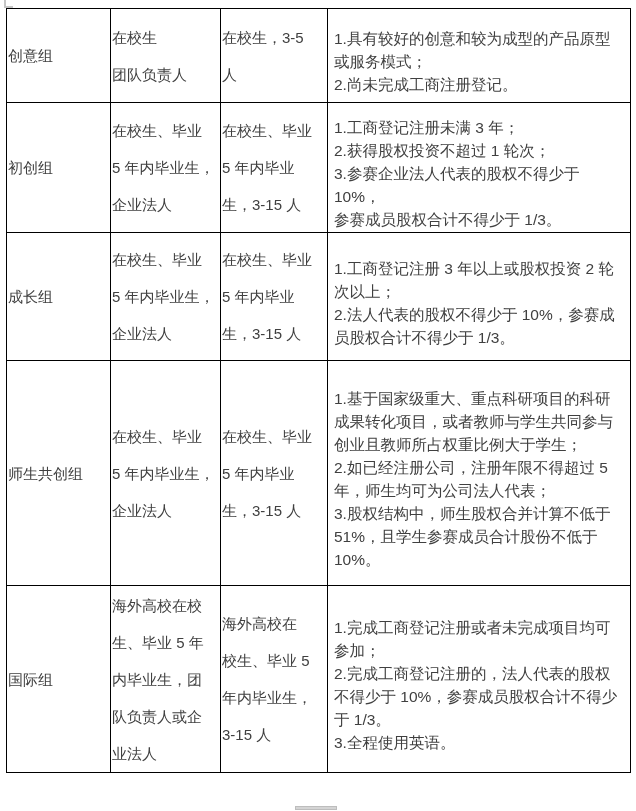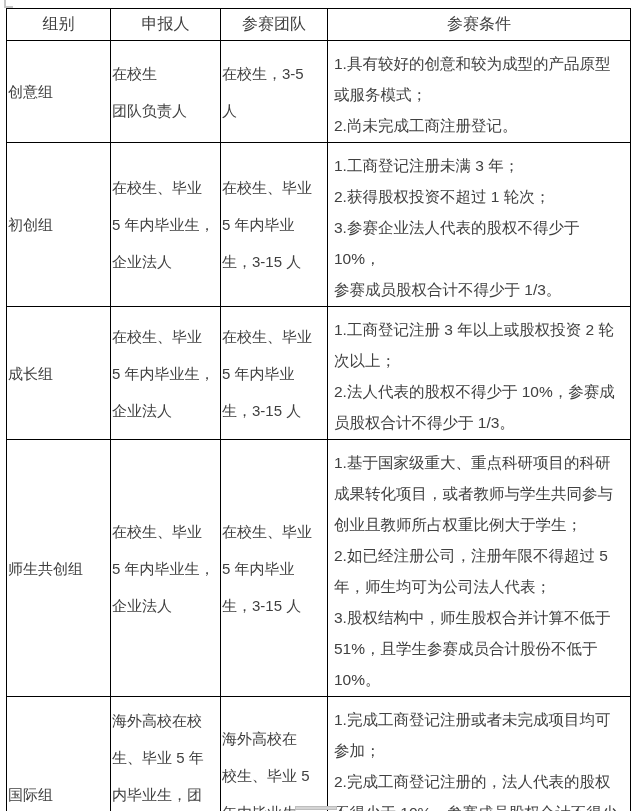--- a/index.html
+++ b/index.html
@@ -44,24 +44,24 @@
     padding: 0;
   }
   td.c-group, td.c-mid {
     font-size: 15px;
     line-height: 37px;
     white-space: pre-line;
     padding: 0 1px;
   }
   td.c-cond {
     font-size: 15.5px;
-    line-height: 31px;
+    line-height: 23px;
     text-align: left;
     white-space: pre-line;
-    padding: 7px 5px 1px 6px;
+    padding: 13px 5px 1px 6px;
   }
   tr.r1 { height: 94px; }
   tr.r2 { height: 130px; }
   tr.r3 { height: 128px; }
   tr.r4 { height: 225px; }
   tr.r5 { height: 187px; }
 </style>
 </head>
 <body>
 
@@ -69,26 +69,20 @@
 
 <div class="table-wrap">
   <table class="grid">
     <colgroup>
       <col style="width:104px">
       <col style="width:110px">
       <col style="width:107px">
       <col style="width:303px">
     </colgroup>
     <tbody>
-        <tr>
-      <th class="hdr">组别</th>
-      <th class="hdr">申报人</th>
-      <th class="hdr">参赛团队</th>
-      <th class="hdr">参赛条件</th>
-    </tr>
     <tr class="r1">
       <td class="c-group">创意组</td>
       <td class="c-mid">在校生
 团队负责人</td>
       <td class="c-mid">在校生，3-5
 人</td>
       <td class="c-cond">1.具有较好的创意和较为成型的产品原型
 或服务模式；
 2.尚未完成工商注册登记。</td>
     </tr>

